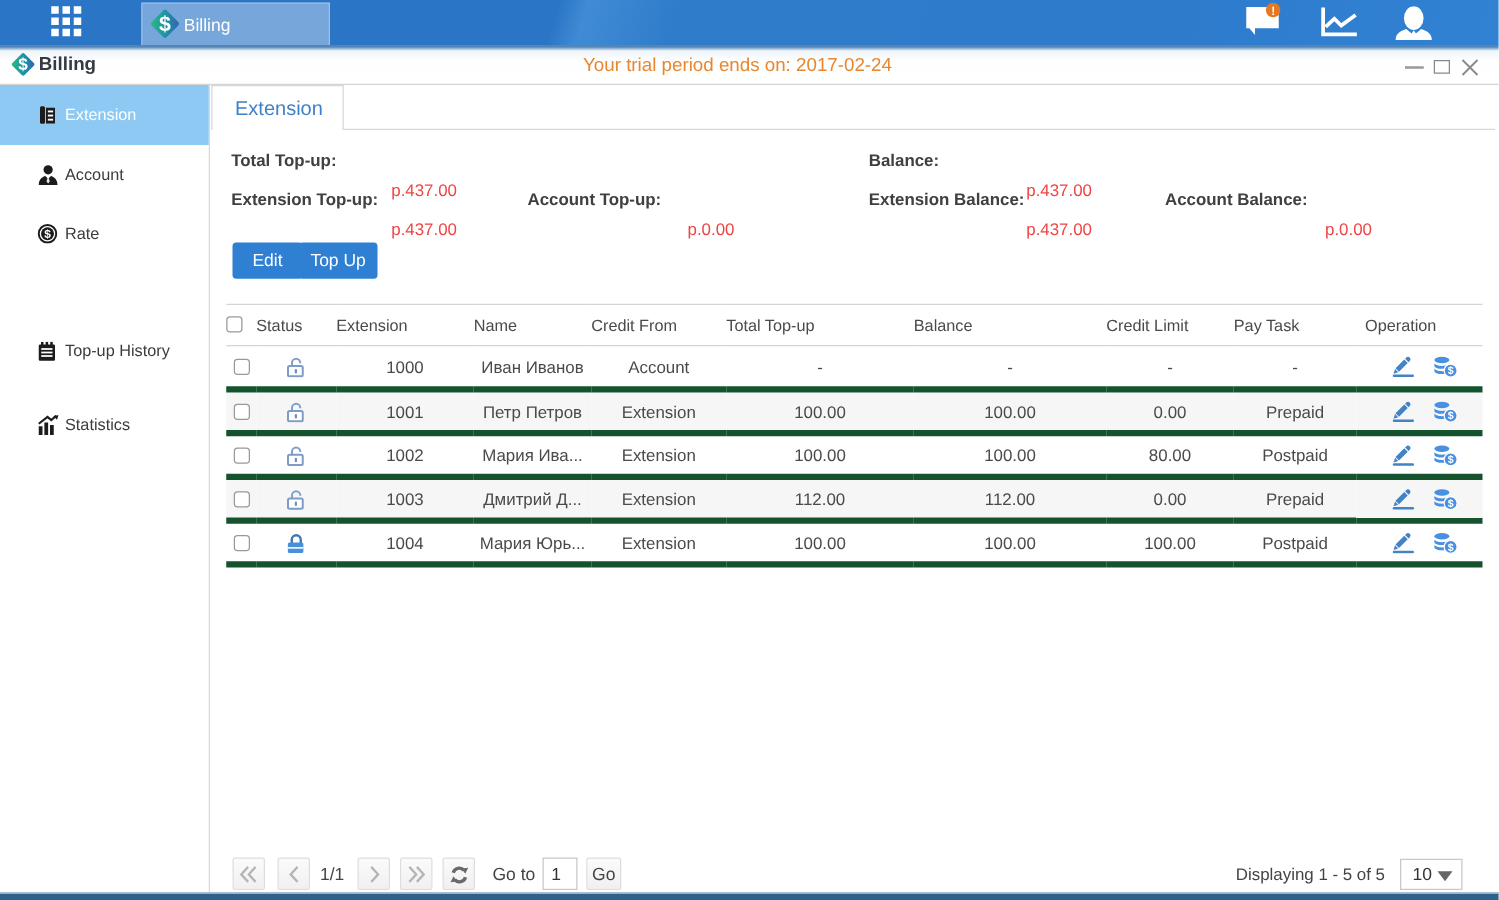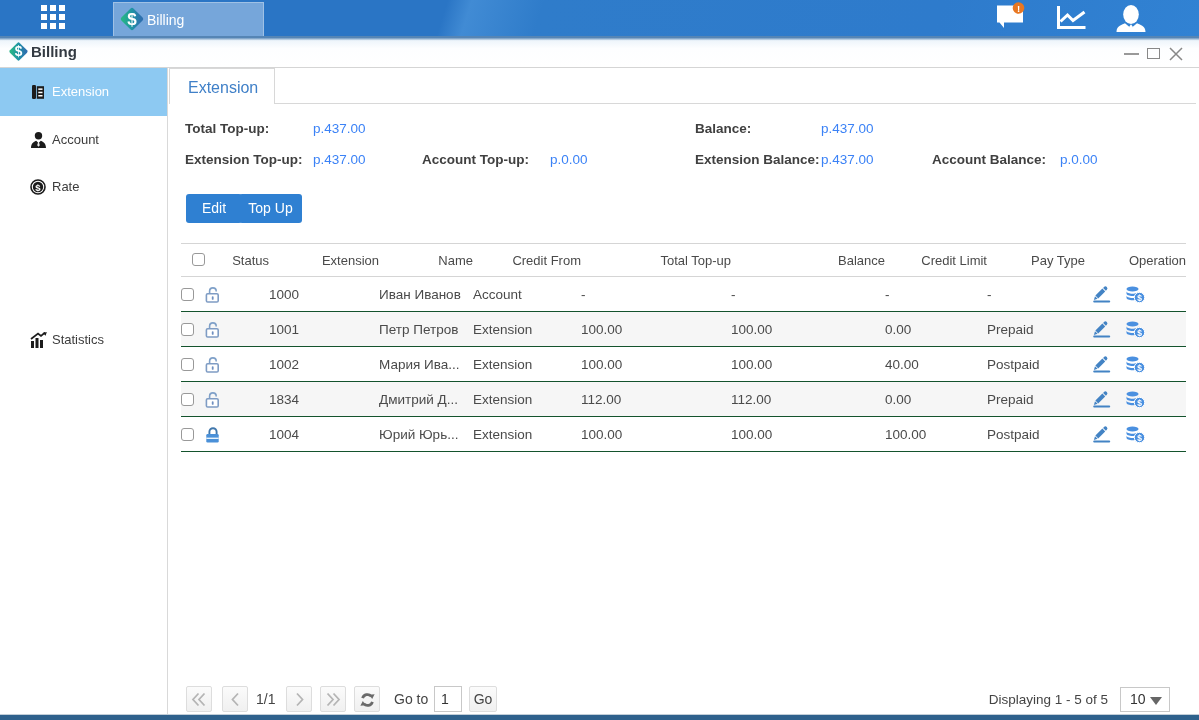--- a/index.html
+++ b/index.html
@@ -38,32 +38,32 @@
 #content { position:absolute; left:168px; top:68px; width:1031px; height:647px; background:#fff; }
 
 
 #tabline { position:absolute; left:1px; top:35px; width:1027px; height:1px; background:#d8d8d8; }
 #activetab { position:absolute; left:1px; top:0px; width:106px; height:36px; background:#fff;
   border:1px solid #d8d8d8; border-bottom:none; }
 #activetab span { position:absolute; left:18px; top:10px; font-size:16px; color:#4080c8; }
 
 
 .slabel { position:absolute; font-size:13.5px; font-weight:bold; color:#404040;text-align:center; }
-.sval { position:absolute; font-size:13.5px; color:#3b82f6; }
+.sval { position:absolute; font-size:13.5px; color:#ef4444;margin-top:24px; }
 
 
 .bluebtn { position:absolute; background:#2f80d2; color:#fff; font-size:14px; text-align:center;
   border-radius:3px; line-height:29px; height:29px; }
 
 
 #tbl { position:absolute; left:13px; top:175px; width:1005px; border-collapse:collapse; table-layout:fixed; }
 #tbl th { height:33px; font-size:13px; font-weight:normal; color:#4a4a4a;
-  border-top:1px solid #d5d5d5; border-bottom:1px solid #d5d5d5; text-align:right; }
-#tbl td { height:35px; font-size:13.5px; color:#4a4a4a; 
-  border-bottom:1px solid #14532d; overflow:hidden; white-space:nowrap; }
+  border-top:1px solid #d5d5d5; border-bottom:1px solid #d5d5d5; text-align:left; }
+#tbl td { height:35px; font-size:13.5px; color:#4a4a4a; text-align:center;
+  border-bottom:5px solid #14532d; overflow:hidden; white-space:nowrap; }
 #tbl tr.alt td { background:#f6f6f6; }
 .cb { display:inline-block; width:13px; height:13px; border:1px solid #999; border-radius:3px; background:#fff; vertical-align:middle; }
 
 
 #pager { position:absolute; left:0px; top:618px; width:1031px; height:30px; }
 .pbtn { position:absolute; top:0; width:26px; height:26px; background:linear-gradient(180deg,#fbfbfb,#f0f0f0);
   border:1px solid #ddd; border-radius:2px; text-align:center; }
 .pbtn svg.chv { margin-top:5px; }
 #pager .ptext { position:absolute; top:5px; font-size:14px; color:#444; }
 #goinput { position:absolute; top:0; width:28px; height:26px; border:1px solid #c8c8c8; font-size:14px;
@@ -123,20 +123,21 @@
       <path d="M13.2 21.8 l1.8 5.2 l1.8 -5.2 l-1.8 -2.6 z" fill="#fff"></path>
     </svg>
   </div>
 
   <div id="titlebar">
     <svg width="21" height="21" style="position:absolute;left:8px;top:5px" viewBox="0 0 26 26">
       <rect x="4.5" y="4.5" width="17" height="17" rx="2" fill="url(#dg)" transform="rotate(45 13 13)"></rect>
       <text x="13" y="19" font-size="17" font-weight="bold" fill="#fff" text-anchor="middle" font-family="Liberation Sans">$</text>
     </svg>
     <span class="title">Billing</span>
+    <div id="trial">Your trial period ends on: 2017-02-24</div>
     <div class="winbtn" style="left:1124px;top:17px;width:15px;height:1.5px;background:#999"></div>
     <div class="winbtn" style="left:1147px;top:12px;width:13px;height:11px;border:1.5px solid #888"></div>
     <svg class="winbtn" width="16" height="16" style="left:1168px;top:10px" viewBox="0 0 16 16">
       <path d="M2 2 L14 14 M14 2 L2 14" stroke="#888" stroke-width="1.5"></path>
     </svg>
   </div>
 
   <div id="sidebar">
     <div class="sitem active" style="top:0">
       <svg class="sic" width="16" height="16" viewBox="0 0 16 16">
@@ -156,20 +157,32 @@
       </svg>
       <span class="stx">Account</span>
     </div>
     <div class="sitem" style="top:95px">
       <svg class="sic" width="16" height="16" viewBox="0 0 16 16">
         <circle cx="8" cy="8" r="7" fill="none" stroke="#1c1c1c" stroke-width="1.6"></circle>
         <circle cx="8" cy="8" r="5.2" fill="#1c1c1c"></circle>
         <text x="8" y="11.6" font-size="9.5" font-weight="bold" fill="#fff" text-anchor="middle" font-family="Liberation Sans">$</text>
       </svg>
       <span class="stx">Rate</span>
+    </div>
+    <div class="sitem" style="top:189px">
+      <svg class="sic" width="15" height="16" viewBox="0 0 15 16">
+        <rect x="1" y="2.5" width="13" height="13" rx="1" fill="#1c1c1c"></rect>
+        <rect x="2.8" y="0.5" width="2" height="3.6" fill="#1c1c1c"></rect>
+        <rect x="6.5" y="0.5" width="2" height="3.6" fill="#1c1c1c"></rect>
+        <rect x="10.2" y="0.5" width="2" height="3.6" fill="#1c1c1c"></rect>
+        <rect x="3" y="5.5" width="9" height="1.4" fill="#fff"></rect>
+        <rect x="3" y="8.3" width="9" height="1.4" fill="#fff"></rect>
+        <rect x="3" y="11.1" width="9" height="1.4" fill="#fff"></rect>
+      </svg>
+      <span class="stx">Top-up History</span>
     </div>
     <div class="sitem" style="top:248px">
       <svg class="sic" width="17" height="16" viewBox="0 0 17 16">
         <rect x="1" y="9" width="3" height="7" fill="#1c1c1c"></rect>
         <rect x="5.5" y="6" width="3" height="10" fill="#1c1c1c"></rect>
         <rect x="10" y="8" width="3" height="8" fill="#1c1c1c"></rect>
         <path d="M1 7 L8 1.5 L11 4 L15 0.5" stroke="#1c1c1c" stroke-width="1.7" fill="none"></path>
         <path d="M16.8 0 l-4 1 l2.8 2.8 z" fill="#1c1c1c"></path>
       </svg>
       <span class="stx">Statistics</span>
@@ -215,21 +228,21 @@
       <tbody>
           <tr>
         <th><span class="cb" style="position:relative;top:-2px"></span></th>
             <th>Status</th>
             <th>Extension</th>
             <th>Name</th>
             <th>Credit From</th>
         <th>Total Top-up</th>
             <th>Balance</th>
             <th>Credit Limit</th>
-            <th>Pay Type</th>
+            <th>Pay Task</th>
             <th style="padding-left:7px">Operation</th>
       </tr>
       <tr>
         <td><span class="cb"></span></td>
             <td><svg width="16" height="17" viewBox="0 0 16 17" style="vertical-align:middle">
                 <path d="M4.6 7.8 V5.2 a3.3 3.3 0 0 1 6.6 0 V5.6" stroke="#7fa0c8" stroke-width="1.6" fill="none"></path>
                 <rect x="1.4" y="7.8" width="11.8" height="8.2" rx="1.3" fill="#ffffff" stroke="#7f9cc4" stroke-width="1.6"></rect>
                 <rect x="6.8" y="10.2" width="1.8" height="3.6" rx="0.9" fill="#6f8fc0"></rect>
               </svg></td>
             <td>1000</td>
@@ -284,21 +297,21 @@
             <td><svg width="16" height="17" viewBox="0 0 16 17" style="vertical-align:middle">
                 <path d="M4.6 7.8 V5.2 a3.3 3.3 0 0 1 6.6 0 V5.6" stroke="#7fa0c8" stroke-width="1.6" fill="none"></path>
                 <rect x="1.4" y="7.8" width="11.8" height="8.2" rx="1.3" fill="#ffffff" stroke="#7f9cc4" stroke-width="1.6"></rect>
                 <rect x="6.8" y="10.2" width="1.8" height="3.6" rx="0.9" fill="#6f8fc0"></rect>
               </svg></td>
             <td>1002</td>
             <td>Мария Ива...</td>
             <td>Extension</td>
         <td>100.00</td>
             <td>100.00</td>
-            <td>40.00</td>
+            <td>80.00</td>
             <td>Postpaid</td>
             <td class="ops"><svg class="openc" width="20" height="18" viewBox="0 0 20 18">
                 <path d="M3.4 10.6 L10.4 3.6 L13.2 6.4 L6.2 13.4 Z" fill="#4383c4"></path>
                 <path d="M1.9 14.9 L3.0 11.2 L5.6 13.8 Z" fill="#4383c4"></path>
                 <path d="M11.1 2.9 l0.9 -0.9 a1.9 1.9 0 0 1 2.8 2.8 l-0.9 0.9 z" fill="#4383c4"></path>
                 <rect x="1.2" y="15.6" width="17" height="2" rx="1" fill="#4383c4"></rect>
               </svg><svg class="ocoin" width="19" height="17" viewBox="0 0 19 17">
                 <ellipse cx="6.5" cy="3" rx="6" ry="2.6" fill="#4a90e0"></ellipse>
                 <path d="M0.5 5.2 c0 1.4 2.7 2.5 6 2.5 s6 -1.1 6 -2.5 v2.3 c0 1.4 -2.7 2.5 -6 2.5 s-6 -1.1 -6 -2.5 z" fill="#4a90e0"></path>
                 <path d="M0.5 9.4 c0 1.4 2.7 2.5 6 2.5 s6 -1.1 6 -2.5 v2.3 c0 1.4 -2.7 2.5 -6 2.5 s-6 -1.1 -6 -2.5 z" fill="#4a90e0"></path>
@@ -306,21 +319,21 @@
                 <text x="13.5" y="14.6" font-size="8.5" font-weight="bold" fill="#fff" text-anchor="middle" font-family="Liberation Sans">$</text>
               </svg></td>
       </tr>
       <tr class="alt">
         <td><span class="cb"></span></td>
             <td><svg width="16" height="17" viewBox="0 0 16 17" style="vertical-align:middle">
                 <path d="M4.6 7.8 V5.2 a3.3 3.3 0 0 1 6.6 0 V5.6" stroke="#7fa0c8" stroke-width="1.6" fill="none"></path>
                 <rect x="1.4" y="7.8" width="11.8" height="8.2" rx="1.3" fill="#ffffff" stroke="#7f9cc4" stroke-width="1.6"></rect>
                 <rect x="6.8" y="10.2" width="1.8" height="3.6" rx="0.9" fill="#6f8fc0"></rect>
               </svg></td>
-            <td>1834</td>
+            <td>1003</td>
             <td>Дмитрий Д...</td>
             <td>Extension</td>
         <td>112.00</td>
             <td>112.00</td>
             <td>0.00</td>
             <td>Prepaid</td>
             <td class="ops"><svg class="openc" width="20" height="18" viewBox="0 0 20 18">
                 <path d="M3.4 10.6 L10.4 3.6 L13.2 6.4 L6.2 13.4 Z" fill="#4383c4"></path>
                 <path d="M1.9 14.9 L3.0 11.2 L5.6 13.8 Z" fill="#4383c4"></path>
                 <path d="M11.1 2.9 l0.9 -0.9 a1.9 1.9 0 0 1 2.8 2.8 l-0.9 0.9 z" fill="#4383c4"></path>
@@ -334,21 +347,21 @@
               </svg></td>
       </tr>
       <tr>
         <td><span class="cb"></span></td>
             <td><svg width="16" height="17" viewBox="0 0 16 17" style="vertical-align:middle">
                 <path d="M4.4 9 V5.8 a3.6 3.6 0 0 1 7.2 0 V9" stroke="#4077ac" stroke-width="1.9" fill="none"></path>
                 <rect x="1.3" y="8" width="12.4" height="8.4" rx="1.2" fill="#4a90d8"></rect>
                 <rect x="1.3" y="11.6" width="12.4" height="1.4" fill="#e8f4fd"></rect>
               </svg></td>
             <td>1004</td>
-            <td>Юрий Юрь...</td>
+            <td>Мария Юрь...</td>
             <td>Extension</td>
         <td>100.00</td>
             <td>100.00</td>
             <td>100.00</td>
             <td>Postpaid</td>
             <td class="ops"><svg class="openc" width="20" height="18" viewBox="0 0 20 18">
                 <path d="M3.4 10.6 L10.4 3.6 L13.2 6.4 L6.2 13.4 Z" fill="#4383c4"></path>
                 <path d="M1.9 14.9 L3.0 11.2 L5.6 13.8 Z" fill="#4383c4"></path>
                 <path d="M11.1 2.9 l0.9 -0.9 a1.9 1.9 0 0 1 2.8 2.8 l-0.9 0.9 z" fill="#4383c4"></path>
                 <rect x="1.2" y="15.6" width="17" height="2" rx="1" fill="#4383c4"></rect>

